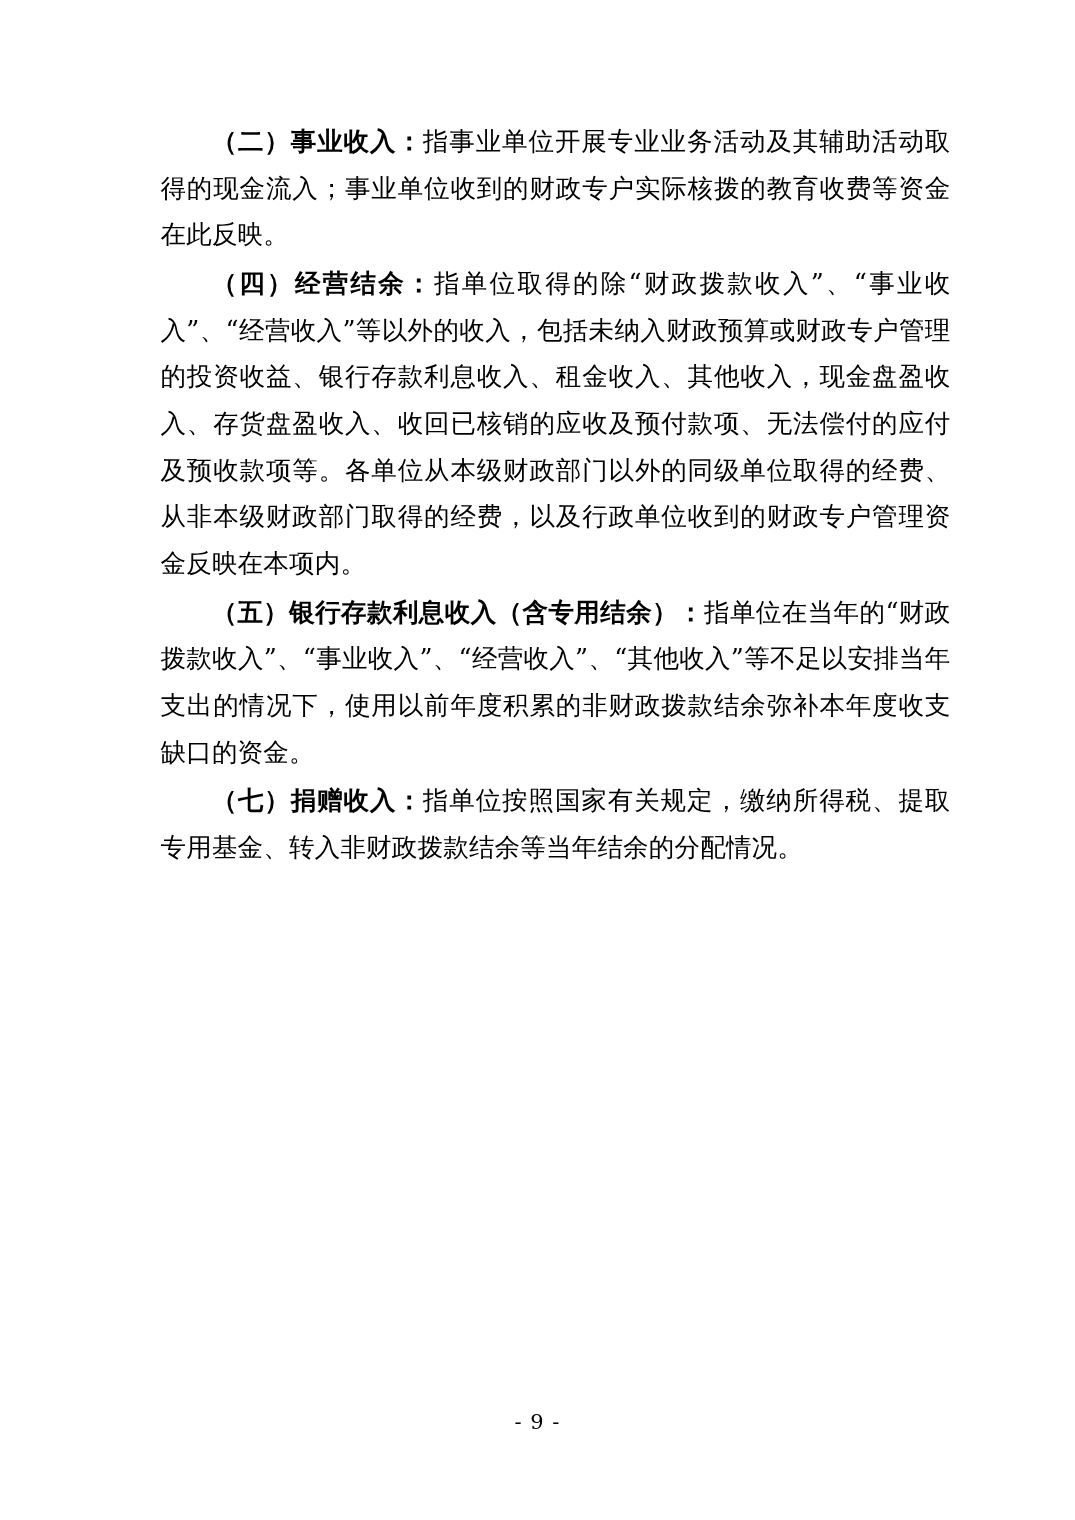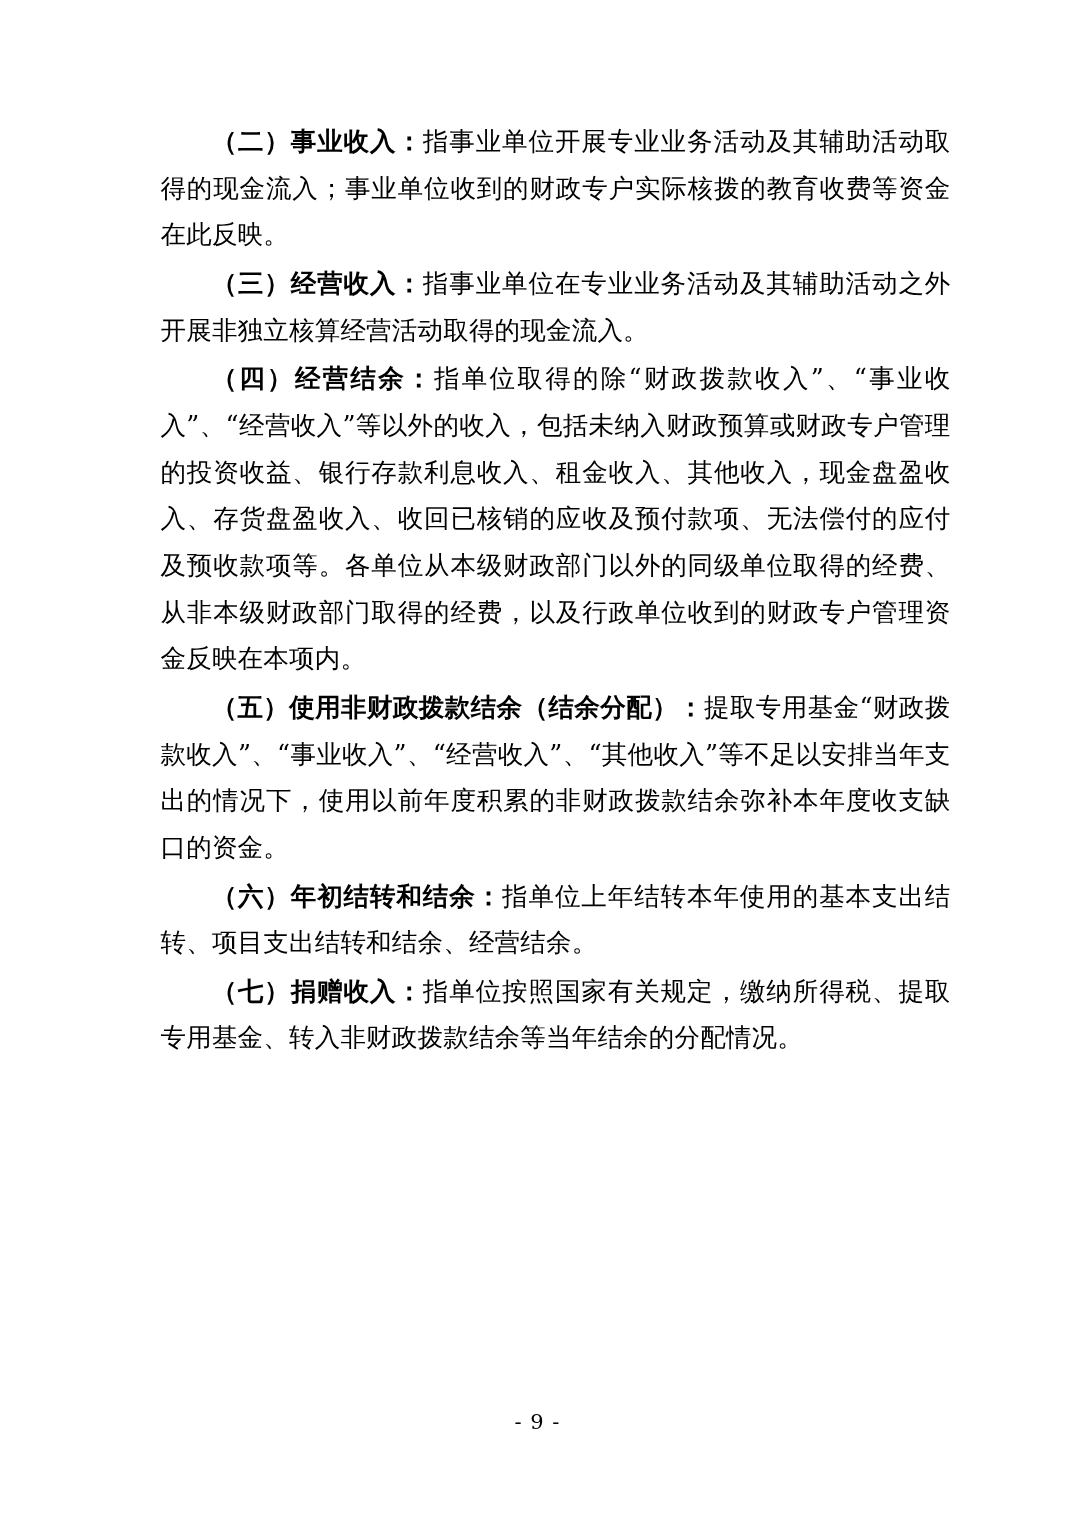--- a/index.html
+++ b/index.html
@@ -57,35 +57,29 @@
 </head>
 <body>
 
 <div class="page">
   <div class="content">
 
     <p class="para indent">
       <span class="lead">（二）事业收入：</span><span>指事业单位开展专业业务活动及其辅助活动取得的现金流入；事业单位收到的财政专户实际核拨的教育收费等资金在此反映。</span>
     </p>
 
-    <p class="para indent">
-      <span class="lead">（三）经营收入：</span><span>指事业单位在专业业务活动及其辅助活动之外开展非独立核算经营活动取得的现金流入。</span>
-    </p>
 
     <p class="para indent">
       <span class="lead">（四）经营结余：</span><span>指单位取得的除“财政拨款收入”、“事业收入”、“经营收入”等以外的收入，包括未纳入财政预算或财政专户管理的投资收益、银行存款利息收入、租金收入、其他收入，现金盘盈收入、存货盘盈收入、收回已核销的应收及预付款项、无法偿付的应付及预收款项等。各单位从本级财政部门以外的同级单位取得的经费、从非本级财政部门取得的经费，以及行政单位收到的财政专户管理资金反映在本项内。</span>
     </p>
 
     <p class="para indent">
-      <span class="lead">（五）使用非财政拨款结余（结余分配）：</span><span>提取专用基金“财政拨款收入”、“事业收入”、“经营收入”、“其他收入”等不足以安排当年支出的情况下，使用以前年度积累的非财政拨款结余弥补本年度收支缺口的资金。</span>
+      <span class="lead">（五）银行存款利息收入（含专用结余）：</span><span>指单位在当年的“财政拨款收入”、“事业收入”、“经营收入”、“其他收入”等不足以安排当年支出的情况下，使用以前年度积累的非财政拨款结余弥补本年度收支缺口的资金。</span>
     </p>
 
-    <p class="para indent">
-      <span class="lead">（六）年初结转和结余：</span><span>指单位上年结转本年使用的基本支出结转、项目支出结转和结余、经营结余。</span>
-    </p>
 
     <p class="para indent">
       <span class="lead">（七）捐赠收入：</span><span>指单位按照国家有关规定，缴纳所得税、提取专用基金、转入非财政拨款结余等当年结余的分配情况。</span>
     </p>
 
 
   </div>
 
   <div class="pagenum">- 9 -</div>
 </div>

